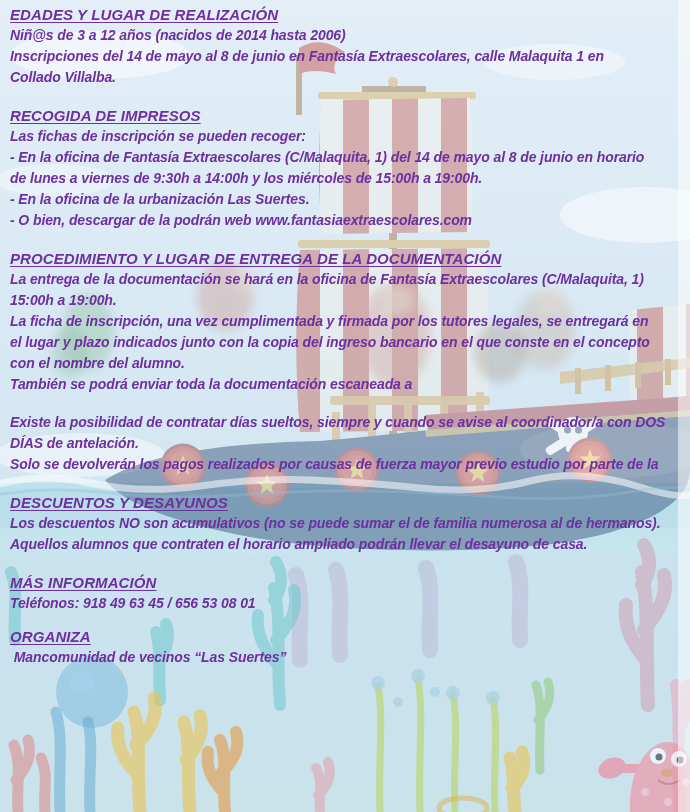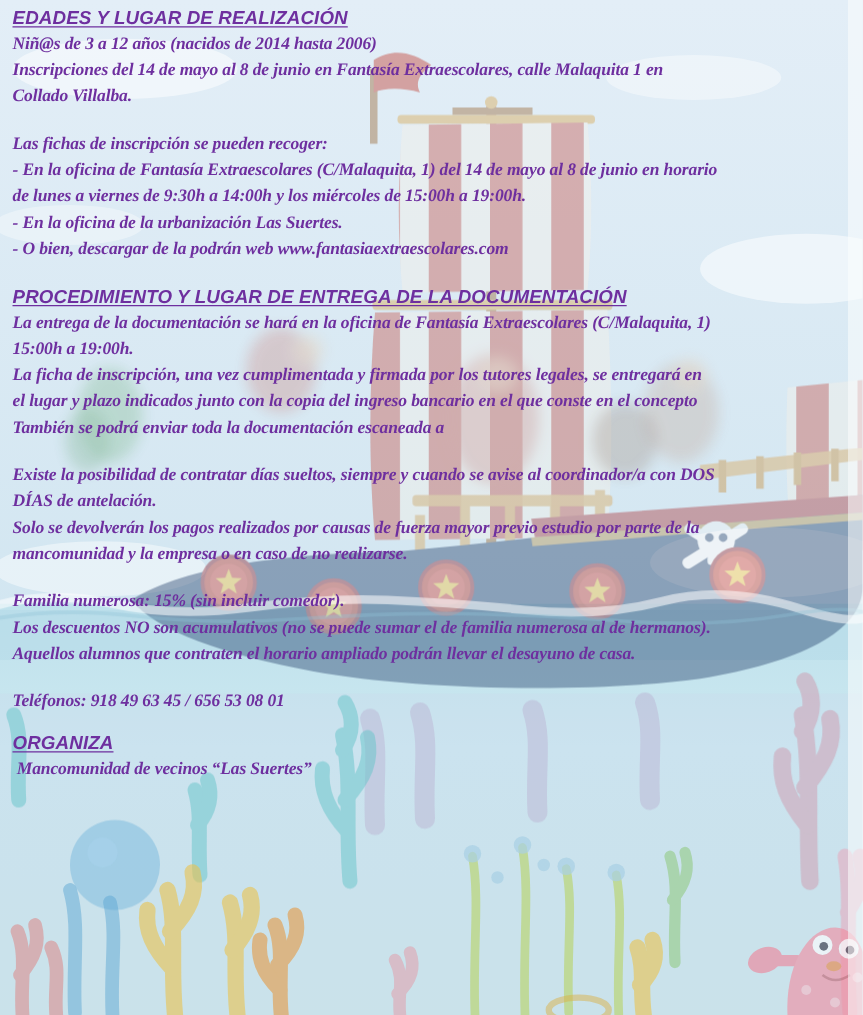--- a/index.html
+++ b/index.html
@@ -12,21 +12,21 @@
   #text-layer{
     position:absolute;left:0;top:0;width:606px;height:812px;z-index:2;
     padding:4px 6px 0 10px;box-sizing:border-box;
     color:#6e2f9f;font-style:italic;font-weight:bold;
   }
   .sec{margin:0 0 17px 0;}
   .sec h2{
     margin:0;font-size:15px;line-height:21px;font-weight:bold;font-style:italic;
     text-decoration:underline;text-underline-offset:2px;white-space:pre;letter-spacing:.1px;
   }
-  .line{font-size:14px;line-height:21px;white-space:pre;letter-spacing:-.1px;font-family:Liberation Serif, serif;}
+  .line{font-size:14px;line-height:21px;white-space:pre;letter-spacing:-.1px;}
   .sec.gap-before{margin-top:8px;}
   .sec.tight{margin-bottom:12px;}
   .sec.last{margin-bottom:0;}
 </style>
 </head>
 <body>
 
 <svg id="scene" viewBox="0 0 690 812" xmlns="http://www.w3.org/2000/svg" aria-hidden="true">
   <defs>
     <linearGradient id="skyGrad" x1="0" y1="0" x2="0" y2="1">
@@ -260,50 +260,52 @@
 <div id="text-layer">
 
   <section class="sec">
     <h2>EDADES Y LUGAR DE REALIZACIÓN</h2>
     <div class="line">Niñ@s de 3 a 12 años (nacidos de 2014 hasta 2006)</div>
     <div class="line">Inscripciones del 14 de mayo al 8 de junio en Fantasía Extraescolares, calle Malaquita 1 en</div>
     <div class="line">Collado Villalba.</div>
   </section>
 
   <section class="sec">
+    <h2>RECOGIDA DE IMPRESOS</h2>
     <div class="line">Las fichas de inscripción se pueden recoger:</div>
     <div class="line">- En la oficina de Fantasía Extraescolares (C/Malaquita, 1) del 14 de mayo al 8 de junio en horario</div>
     <div class="line">de lunes a viernes de 9:30h a 14:00h y los miércoles de 15:00h a 19:00h.</div>
     <div class="line">- En la oficina de la urbanización Las Suertes.</div>
     <div class="line">- O bien, descargar de la podrán web www.fantasiaextraescolares.com</div>
   </section>
 
   <section class="sec">
     <h2>PROCEDIMIENTO Y LUGAR DE ENTREGA DE LA DOCUMENTACIÓN</h2>
     <div class="line">La entrega de la documentación se hará en la oficina de Fantasía Extraescolares (C/Malaquita, 1)</div>
     <div class="line">15:00h a 19:00h.</div>
     <div class="line">La ficha de inscripción, una vez cumplimentada y firmada por los tutores legales, se entregará en</div>
     <div class="line">el lugar y plazo indicados junto con la copia del ingreso bancario en el que conste en el concepto</div>
+    <div class="line">con el nombre del alumno.</div>
     <div class="line">También se podrá enviar toda la documentación escaneada a</div>
   </section>
 
   <section class="sec">
     <div class="line">Existe la posibilidad de contratar días sueltos, siempre y cuando se avise al coordinador/a con DOS</div>
     <div class="line">DÍAS de antelación.</div>
     <div class="line">Solo se devolverán los pagos realizados por causas de fuerza mayor previo estudio por parte de la</div>
-    <div class="line">mancomunidad y la empresa o en caso de no realizarse.</div>
-  </section>
-
-  <section class="sec">
-    <div class="line">Familia numerosa: 15% (sin incluir comedor).</div>
+  </section>
+
+  <section class="sec">
+    <h2>DESCUENTOS Y DESAYUNOS</h2>
     <div class="line">Los descuentos NO son acumulativos (no se puede sumar el de familia numerosa al de hermanos).</div>
     <div class="line">Aquellos alumnos que contraten el horario ampliado podrán llevar el desayuno de casa.</div>
   </section>
 
   <section class="sec gap-before tight">
+    <h2>MÁS INFORMACIÓN</h2>
     <div class="line">Teléfonos: 918 49 63 45 / 656 53 08 01</div>
   </section>
 
   <section class="sec last">
     <h2>ORGANIZA</h2>
     <div class="line"> Mancomunidad de vecinos “Las Suertes”</div>
   </section>
 
 </div>
 

